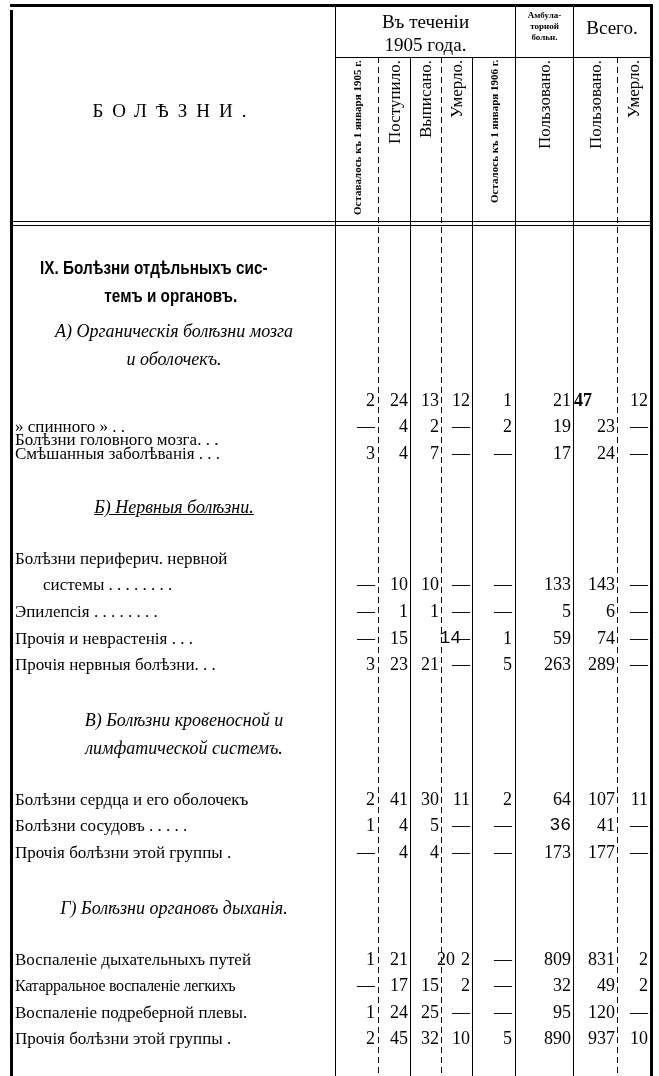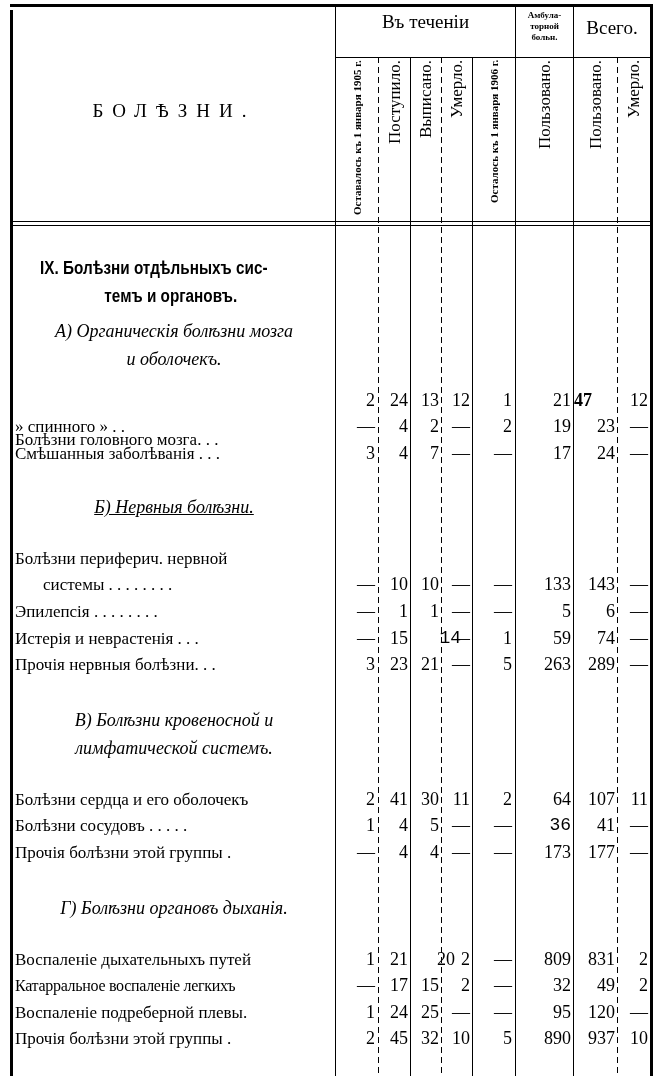--- a/index.html
+++ b/index.html
@@ -50,20 +50,21 @@
   <div class="vline dash" style="left:441px;top:57px;height:1019px;"></div>
   <div class="vline" style="left:472px;top:57px;height:1019px;"></div>
   <div class="vline" style="left:515px;top:7px;height:1069px;"></div>
   <div class="vline" style="left:573px;top:7px;height:1069px;"></div>
   <div class="vline dash" style="left:617px;top:57px;height:1019px;"></div>
   <div class="hline" style="left:335px;top:57px;width:315px;"></div>
 
   <div class="title-main">БОЛѢЗНИ.</div>
   <div class="group-hdr" style="left:336px;top:10px;width:179px;">
     <div>Въ теченіи</div>
+    <div>1905 года.</div>
   </div>
   <div class="small-hdr" style="left:516px;top:10px;width:57px;">
     <div>Амбула-</div>
     <div>торной</div>
     <div>больн.</div>
   </div>
   <div class="group-hdr" style="left:574px;top:16px;width:76px;">Всего.</div>
 
   <div class="rot small" style="left:337px;top:60px;width:40px;height:158px;">Оставалось къ 1 января 1905 г.</div>
   <div class="rot big" style="left:380px;top:60px;width:29px;height:158px;">Поступило.</div>
@@ -137,21 +138,21 @@
     <div class="cell" style="left:335px;width:40px;top:598px;">—</div>
     <div class="cell" style="left:378px;width:30px;top:598px;">1</div>
     <div class="cell" style="left:410px;width:29px;top:598px;">1</div>
     <div class="cell" style="left:441px;width:29px;top:598px;">—</div>
     <div class="cell" style="left:472px;width:40px;top:598px;">—</div>
     <div class="cell" style="left:515px;width:56px;top:598px;">5</div>
     <div class="cell" style="left:573px;width:42px;top:598px;">6</div>
     <div class="cell" style="left:617px;width:31px;top:598px;">—</div>
   </div>
   <div>
-    <div class="row-label" style="top:625px;">Истерія и неврастенія . . .</div>
+    <div class="row-label" style="top:625px;">Прочія и неврастенія . . .</div>
     <div class="cell" style="left:335px;width:40px;top:625px;">—</div>
     <div class="cell" style="left:378px;width:30px;top:625px;">15</div>
     <div class="cell" style="left:432px;width:29px;top:625px;font-family:Liberation Mono, monospace;">14</div>
     <div class="cell" style="left:441px;width:29px;top:625px;">—</div>
     <div class="cell" style="left:472px;width:40px;top:625px;">1</div>
     <div class="cell" style="left:515px;width:56px;top:625px;">59</div>
     <div class="cell" style="left:573px;width:42px;top:625px;">74</div>
     <div class="cell" style="left:617px;width:31px;top:625px;">—</div>
   </div>
   <div>
@@ -159,21 +160,21 @@
     <div class="cell" style="left:335px;width:40px;top:651px;">3</div>
     <div class="cell" style="left:378px;width:30px;top:651px;">23</div>
     <div class="cell" style="left:410px;width:29px;top:651px;">21</div>
     <div class="cell" style="left:441px;width:29px;top:651px;">—</div>
     <div class="cell" style="left:472px;width:40px;top:651px;">5</div>
     <div class="cell" style="left:515px;width:56px;top:651px;">263</div>
     <div class="cell" style="left:573px;width:42px;top:651px;">289</div>
     <div class="cell" style="left:617px;width:31px;top:651px;">—</div>
   </div>
 
-  <div class="sub-title" style="top:706px;">
+  <div class="sub-title" style="top:706px;padding-left:10px;">
     <div>В) Болѣзни кровеносной и</div>
     <div>лимфатической системъ.</div>
   </div>
   <div>
     <div class="row-label" style="top:786px;">Болѣзни сердца и его оболочекъ</div>
     <div class="cell" style="left:335px;width:40px;top:786px;">2</div>
     <div class="cell" style="left:378px;width:30px;top:786px;">41</div>
     <div class="cell" style="left:410px;width:29px;top:786px;">30</div>
     <div class="cell" style="left:441px;width:29px;top:786px;">11</div>
     <div class="cell" style="left:472px;width:40px;top:786px;">2</div>

